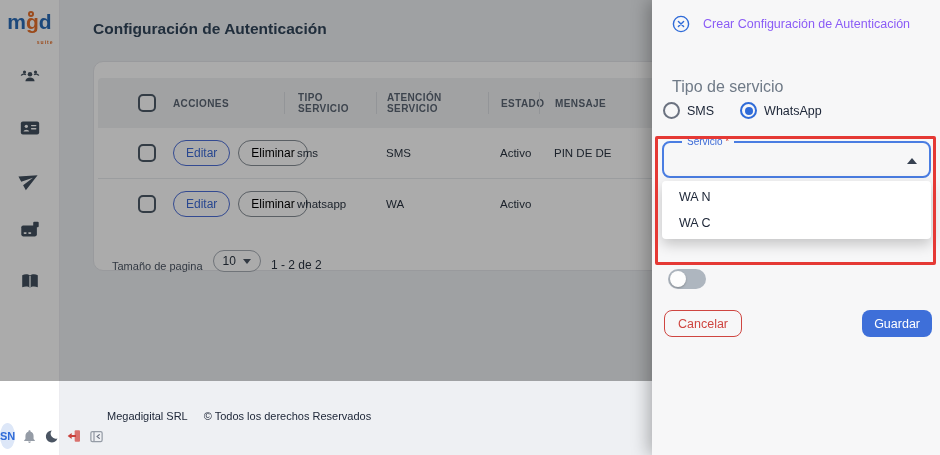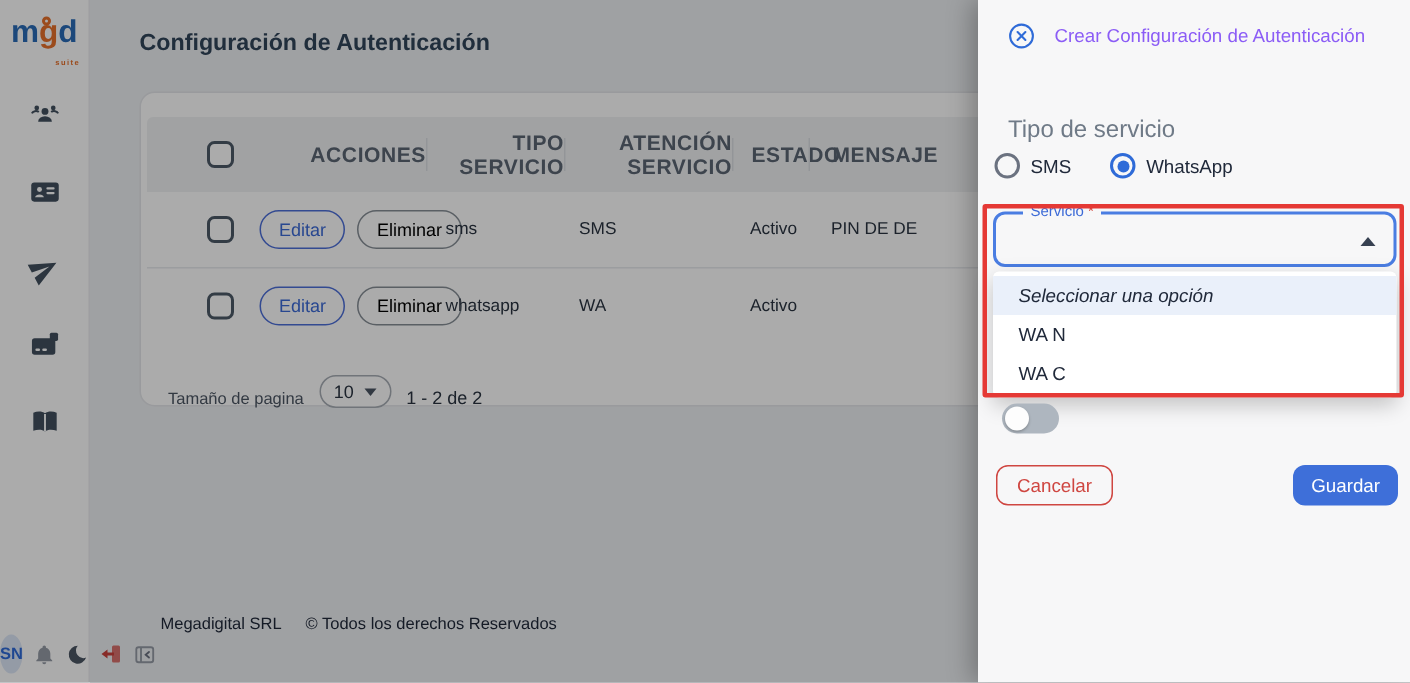--- a/index.html
+++ b/index.html
@@ -1,18 +1,18 @@
 <!DOCTYPE html>
 <html><head>
 <meta charset="utf-8">
 <style>
   * { margin:0; padding:0; box-sizing:border-box; }
   html,body { width:940px; height:455px; overflow:hidden; }
   body { font-family:"Liberation Sans", sans-serif; background:#eef0f3; position:relative; }
-  .app { position:absolute; inset:0; width:940px; height:455px; }
+  .app { position:absolute; inset:0; width:940px; height:381px; }
 
   
   .sidebar { position:absolute; left:0; top:0; width:60px; height:455px; background:#ffffff; border-right:1px solid #ececf0; display:flex; flex-direction:column; align-items:center; z-index:1; }
   .logo { position:relative; margin-top:10px; height:34px; width:52px; text-align:center; }
   .logo .lm, .logo .ld { color:#2a6cb8; font-weight:bold; font-size:21px; }
   .logo .lg { color:#e8702a; font-weight:bold; font-size:21px; position:relative; }
   .logo .ring { position:absolute; top:1px; left:24px; width:6px; height:6px; border:2px solid #e8702a; border-radius:50%; }
   .logo .suite { position:absolute; right:2px; bottom:-1px; font-size:5px; letter-spacing:1px; color:#e8702a; font-weight:bold; }
   .nav { display:flex; flex-direction:column; align-items:center; margin-top:22px; gap:29px; }
   .nav .nicon { width:22px; height:22px; display:flex; align-items:center; justify-content:center; cursor:pointer; }
@@ -27,21 +27,21 @@
   .thead { display:flex; align-items:center; height:50px; background:#f1f2f4; border-radius:4px 4px 0 0; }
   .trow { display:flex; align-items:center; height:50px; background:#fff; }
   .trow + .trow { border-top:1px solid #e8eaed; }
   .col-check { width:63px; display:flex; }
   .col-check .cb { margin-left:40px; }
   .col-acc { width:123px; padding-left:12px; }
   .col-tipo { width:92px; padding-left:13px; }
   .col-aten { width:112px; padding-left:10px; }
   .col-estado { width:51px; padding-left:12px; }
   .col-msg { flex:1; padding-left:15px; white-space:nowrap; overflow:hidden; }
-  .hlabel { font-size:14px; font-weight:bold; letter-spacing:.4px; color:#5b6674;text-align:right; }
+  .hlabel { font-size:10px; font-weight:bold; letter-spacing:.4px; color:#5b6674; }
   .thead .col-tipo, .thead .col-aten, .thead .col-estado, .thead .col-msg { border-left:1px solid #dcdfe3; height:22px; display:flex; align-items:center; }
   .cell { font-size:11.5px; color:#2a3441; }
   .cb { width:18px; height:18px; border:2px solid #4d5a68; border-radius:5px; background:#fff; cursor:pointer; }
   .btn-row { display:flex; gap:8px; }
   .btn-sm { height:26px; padding:0 12px; font-size:12px; border-radius:13px; background:#fff; cursor:pointer; font-family:inherit; }
   .btn-edit { border:1px solid #4d6fd9; color:#3d6bd7; }
   .btn-del { border:1px solid #868e96; color:#000000; }
   .pagination { display:flex; align-items:flex-end; height:44px; padding-left:14px; gap:10px; }
   .pg-label { font-size:11px; color:#4b5563; }
   .pg-select { display:flex; align-items:center; gap:7px; border:1px solid #a7adb5; border-radius:12px; padding:3px 9px; font-size:12px; color:#2a3441; background:#fff; cursor:pointer; }
@@ -239,21 +239,20 @@
       <span class="radio checked"></span>
       <span class="radio-label">WhatsApp</span>
     </div>
 
     <div class="select-field">
       <span class="select-label"><span>Servicio</span> <span class="req">*</span></span>
       <span class="select-arrow"></span>
     </div>
 
     <div class="menu">
-      <div class="opt placeholder">Seleccionar una opción</div>
       <div class="opt">WA N</div>
       <div class="opt">WA C</div>
     </div>
 
     <div class="toggle">
         <span class="knob"></span>
       </div>
 
     <button class="btn-cancel">Cancelar</button>
     <button class="btn-save">Guardar</button>

